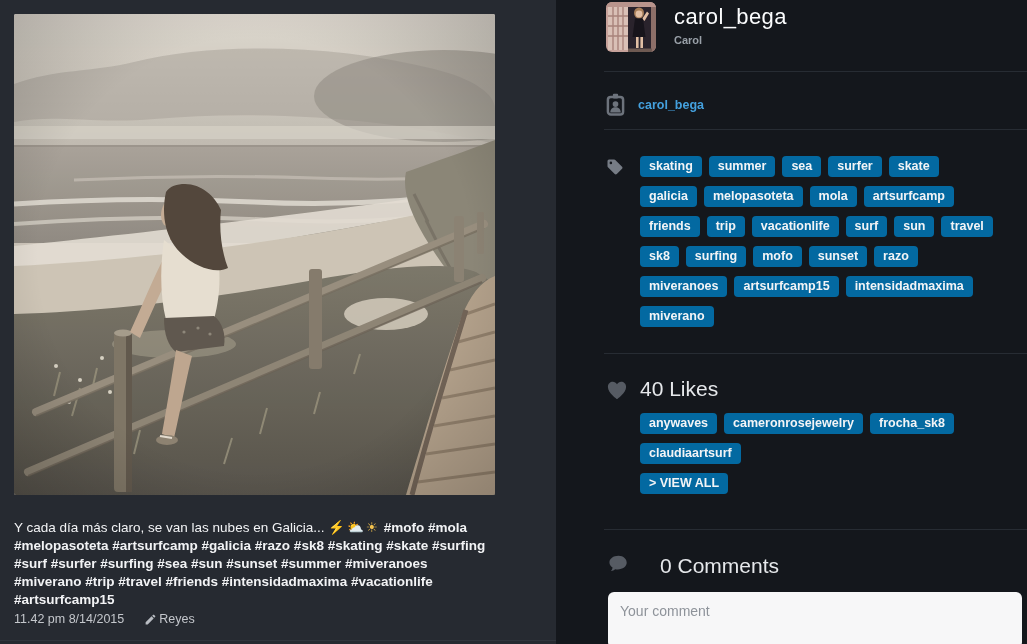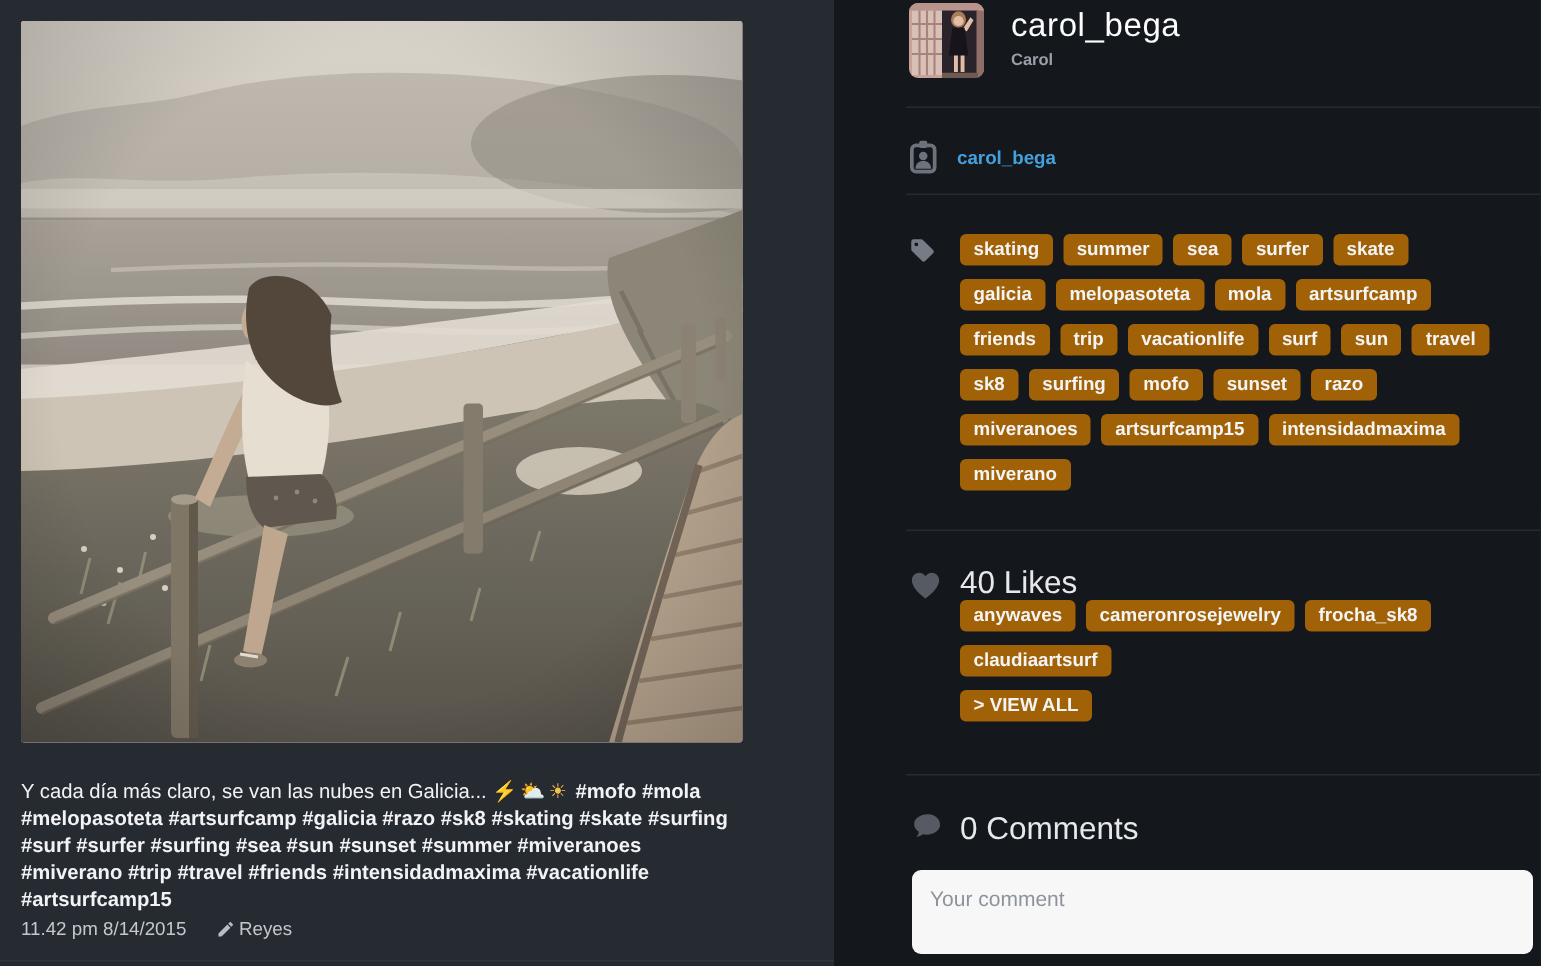--- a/index.html
+++ b/index.html
@@ -62,29 +62,29 @@
 
   .section { display:flex; padding-left:50px; padding-right:22px; }
   .section-icon { width:34px; flex-shrink:0; padding-top:2px; }
   .section-body { flex:1; }
 
   .tags-section { padding-top:26px; padding-bottom:17px; }
   .likes-section { padding-top:24px; padding-bottom:26px; }
 
   .chip {
     display:inline-block; height:21px; line-height:21px; padding:0 9px;
-    background:#a16207; border-radius:4px;
+    background:#0369a1; border-radius:4px;
     color:#f3f4f6; font-size:12.5px; font-weight:bold;
     margin:0 7px 9px 0; cursor:pointer; white-space:nowrap;
   }
   .section-title { font-size:21px; font-weight:400; color:#e6e8eb; line-height:22px; }
-  .likes-chips { }
+  .likes-chips { margin-top:13px; }
 
   .comments-section { padding:23px 5px 0 52px; }
-  .c-head { display:flex; align-items:center; }
+  .c-head { display:flex; align-items:center;gap:20px; }
   .c-head .icon-wrap { width:32px; flex-shrink:0; padding-top:2px; }
   .comment-box {
     display:block; width:100%; height:56px; margin-top:14px;
     background:#f7f7f8; border:none; border-radius:6px;
     padding:11px 12px; font-family:"Liberation Sans", sans-serif;
     font-size:14px; color:#3a3f45; resize:none; outline:none;
   }
   .comment-box::placeholder { color:#8e939a; }
   .send-row { display:flex; justify-content:flex-end; margin-top:11px; }
   .send-btn {

